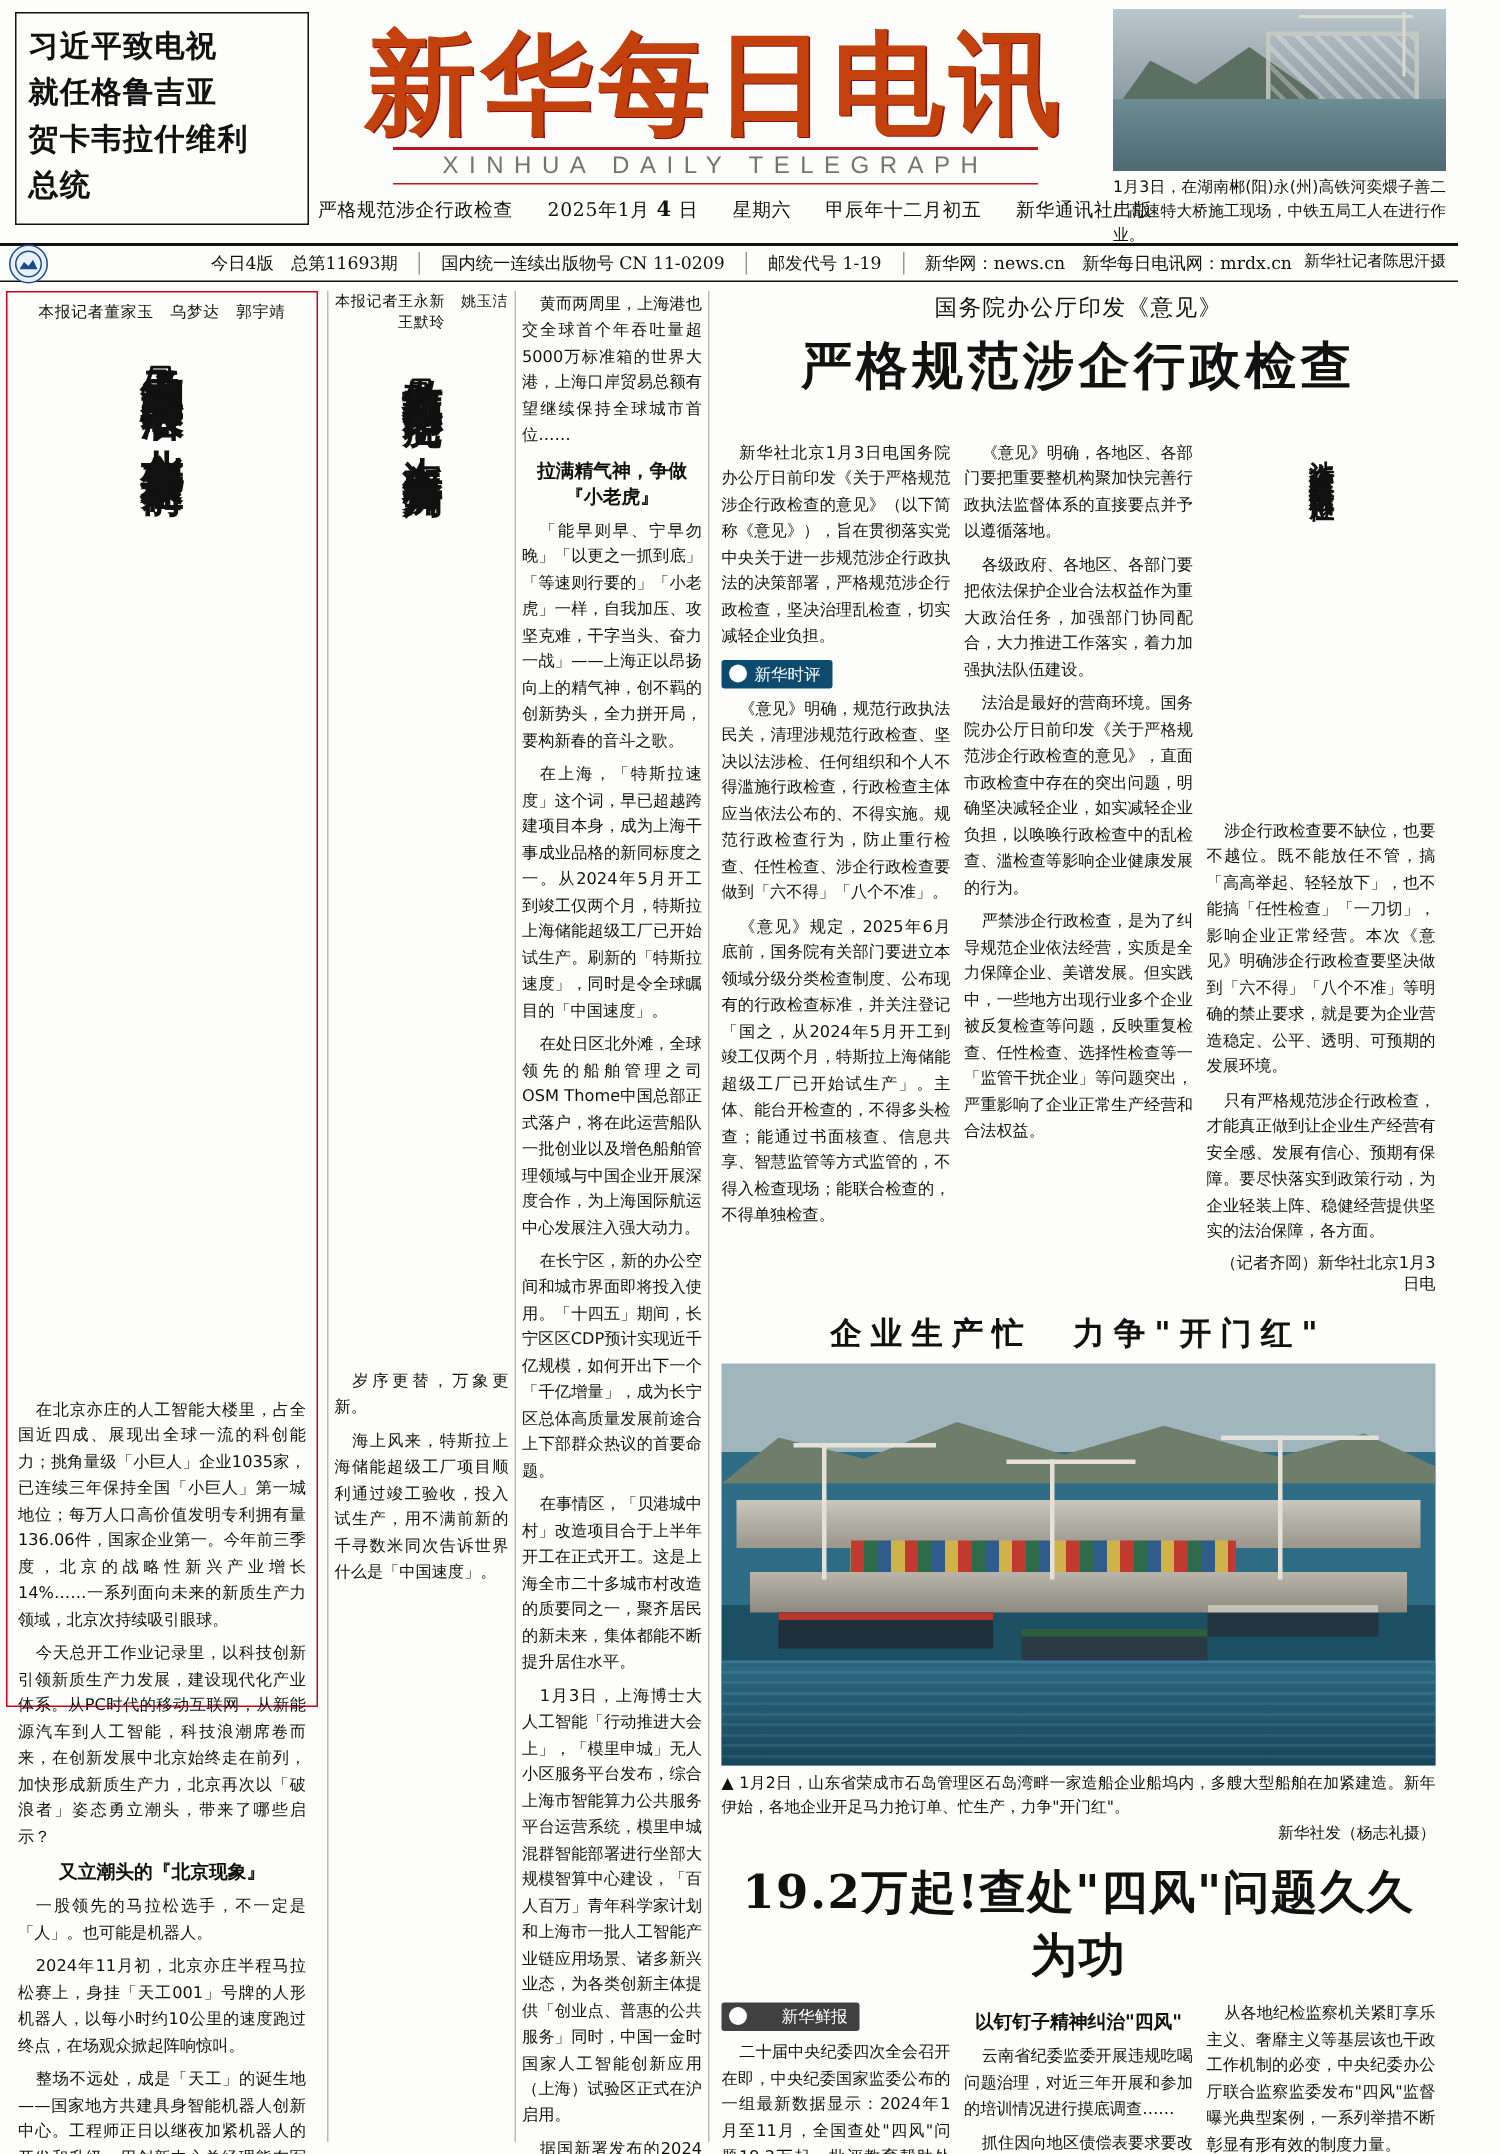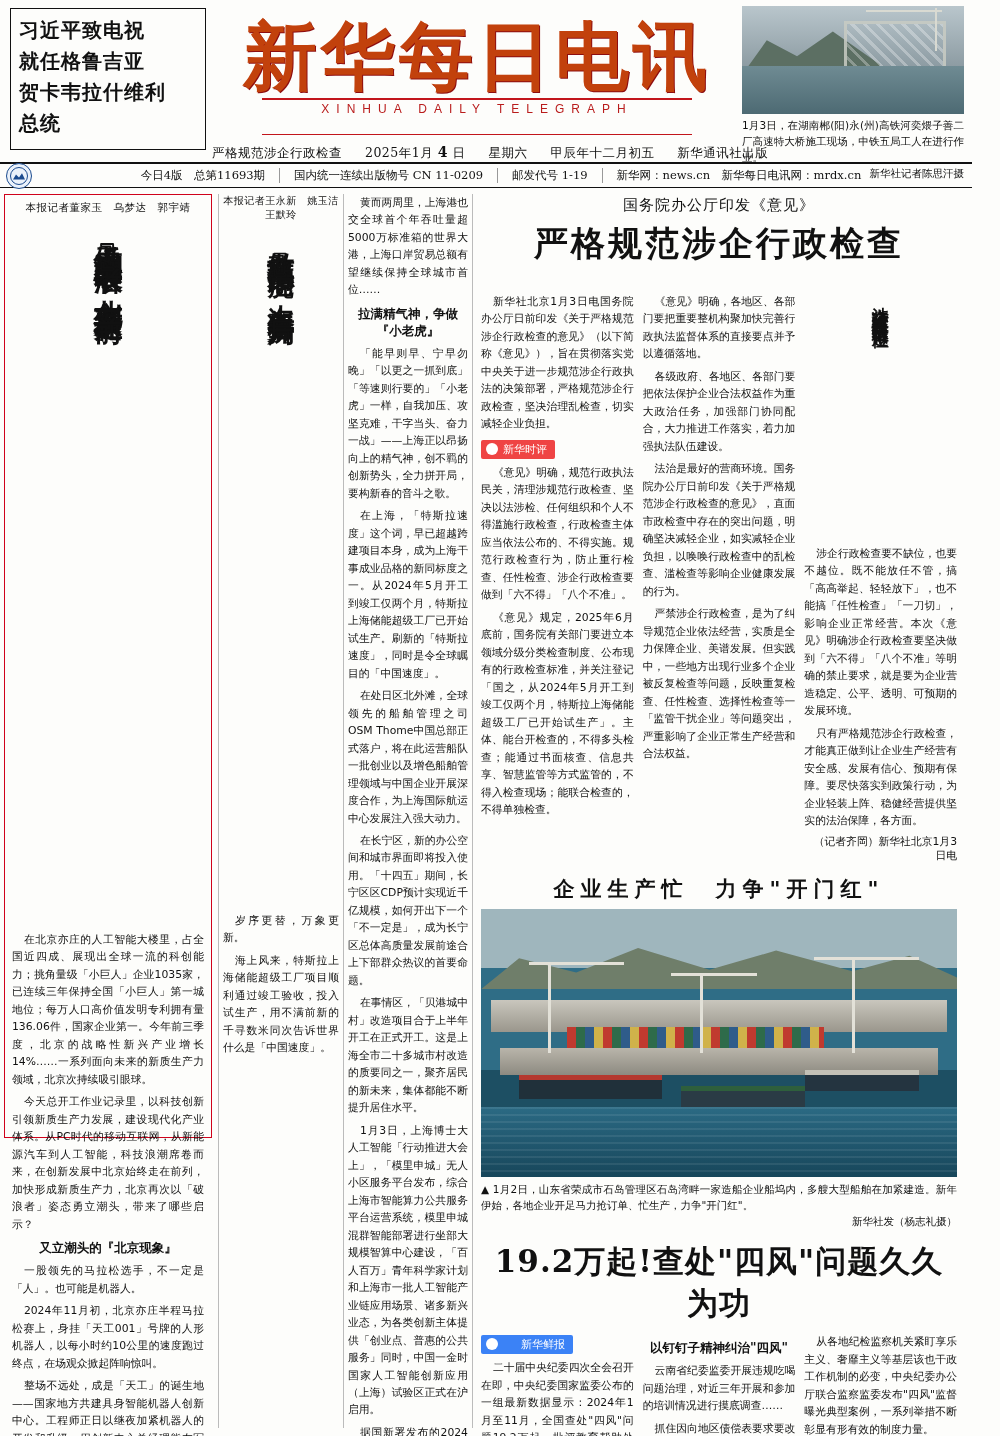--- a/index.html
+++ b/index.html
@@ -28,23 +28,23 @@
     line-height:1.55; white-space:nowrap;
   }
   .mast-center { width:530px; padding-top:6px; text-align:center; }
   .mast-title {
     font-family:"DejaVu Serif", serif;
     font-size:74px; font-weight:bold; letter-spacing:4px;
     color:#c2410c; line-height:1.05; margin-top:12px;
     text-shadow:1px 1px 0 #8d0d10;
   }
   .mast-sub {
-    margin-top:2px; color:#b91c1c; font-size:12px; letter-spacing:7px;
+    margin-top:2px; color:#737373; font-size:16px; letter-spacing:7px;
     border-top:2px solid #c2151b; border-bottom:1px solid #c2151b;
-    padding:2px 0 18px 0; display:inline-block; width:430px;
+    padding:2px 0 2px 0; display:inline-block; width:430px;
     font-family:"Liberation Sans", sans-serif;
   }
   .mast-meta {
     margin-top:9px; font-size:12.5px; letter-spacing:0.5px;
     font-family:"DejaVu Serif", serif; white-space:nowrap;
   }
   .mast-meta b { font-size:14px; }
   .mast-meta .sep { display:inline-block; width:14px; }
   .mast-right { width:232px; padding:6px 8px 0 0; }
   .mast-photo {
@@ -128,29 +128,29 @@
   .col4 { width:492px; padding:6px 8px 0 8px; }
   .kicker { text-align:center; font-size:15px; font-family:"DejaVu Serif", serif;
     letter-spacing:1px; margin:2px 0 6px 0; }
   .bighead {
     text-align:center; font-family:"DejaVu Serif", serif; font-weight:bold;
     font-size:34px; letter-spacing:3px; margin:2px 0 26px 0;
   }
   .r3 { display:flex; gap:9px; }
   .r3 .c { flex:1; }
   .tag {
-    display:inline-block; background:#ef4444; color:#fff; font-size:11px;
+    display:inline-block; background:#0c4a6e; color:#fff; font-size:11px;
     padding:2px 8px 2px 22px; border-radius:2px; position:relative; margin-bottom:5px;
     font-family:"DejaVu Serif", serif;
   }
   .tag:before{
     content:""; position:absolute; left:5px; top:3px; width:12px; height:12px;
     background:#fff; border-radius:50%;
   }
-  .tag.y { background:#3b82f6;padding-left:40px; }
+  .tag.y { background:#404040;padding-left:40px; }
   .v-sub {
     writing-mode:vertical-rl; text-orientation:upright;
     font-family:"DejaVu Serif", serif; font-weight:bold; font-size:17px;
     letter-spacing:2px; line-height:1.3; height:252px; margin:0 auto;
   }
   .banner {
     text-align:center; font-family:"DejaVu Serif", serif; font-weight:bold;
     font-size:21px; letter-spacing:6px; margin:12px 0 6px 0;
   }
   .photo {
@@ -270,21 +270,21 @@
     </div>
 
     <div class="colrule"></div>
 
     <div class="col3">
       <p class="p">黄而两周里，上海港也交全球首个年吞吐量超5000万标准箱的世界大港，上海口岸贸易总额有望继续保持全球城市首位……</p>
       <div class="sub-h">拉满精气神，争做『小老虎』</div>
       <p class="p">「能早则早、宁早勿晚」「以更之一抓到底」「等速则行要的」「小老虎」一样，自我加压、攻坚克难，干字当头、奋力一战」——上海正以昂扬向上的精气神，创不羁的创新势头，全力拼开局，要构新春的音斗之歌。</p>
       <p class="p">在上海，「特斯拉速度」这个词，早已超越跨建项目本身，成为上海干事成业品格的新同标度之一。从2024年5月开工到竣工仅两个月，特斯拉上海储能超级工厂已开始试生产。刷新的「特斯拉速度」，同时是令全球瞩目的「中国速度」。</p>
       <p class="p">在处日区北外滩，全球领先的船舶管理之司OSM Thome中国总部正式落户，将在此运营船队一批创业以及增色船舶管理领域与中国企业开展深度合作，为上海国际航运中心发展注入强大动力。</p>
-      <p class="p">在长宁区，新的办公空间和城市界面即将投入使用。「十四五」期间，长宁区区CDP预计实现近千亿规模，如何开出下一个「不一定是」，成为长宁区总体高质量发展前途合上下部群众热议的首要命题。</p>
+      <p class="p">在长宁区，新的办公空间和城市界面即将投入使用。「十四五」期间，长宁区区CDP预计实现近千亿规模，如何开出下一个「千亿增量」，成为长宁区总体高质量发展前途合上下部群众热议的首要命题。</p>
       <p class="p">在事情区，「贝港城中村」改造项目合于上半年开工在正式开工。这是上海全市二十多城市村改造的质要同之一，聚齐居民的新未来，集体都能不断提升居住水平。</p>
       <p class="p">1月3日，上海博士大人工智能「行动推进大会上」，「模里申城」无人小区服务平台发布，综合上海市智能算力公共服务平台运营系统，模里申城混群智能部署进行坐部大规模智算中心建设，「百人百万」青年科学家计划和上海市一批人工智能产业链应用场景、诸多新兴业态，为各类创新主体提供「创业点、普惠的公共服务」同时，中国一金时国家人工智能创新应用（上海）试验区正式在沪启用。</p>
       <p class="p">据国新署发布的2024年人工智能「模型申城」的实施方案，2025年底，上海将推进优质算法人工智能产业生态，力争全市智能算力规模突破100EFLOPS，形成50个左右具有显著成效的行业标杆应用，推动3至5个大模型创新成果扩散到重点全业、重点领域，推动形成全国引领的可能性作用。</p>
 
     </div>
 
     <div class="colrule"></div>
 
     <div class="col4">
       <div class="kicker">国务院办公厅印发《意见》</div>

